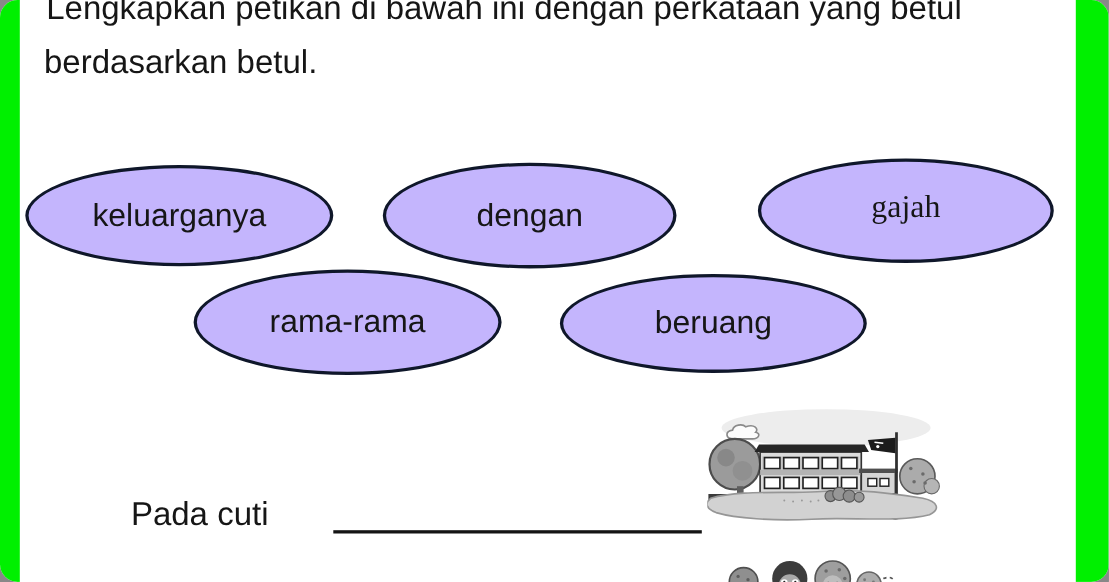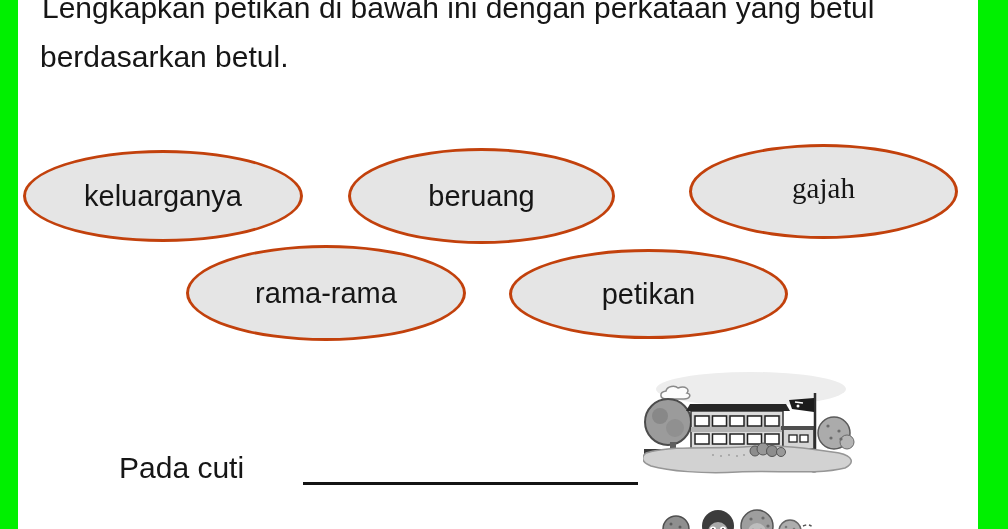--- a/index.html
+++ b/index.html
@@ -1,44 +1,45 @@
 <!DOCTYPE html>
 <html><head>
 <meta charset="utf-8">
 <style>
   html,body { margin:0; padding:0; background:#888; }
   .page {
     position:relative; width:1008px; height:529px;
     background:#fff; overflow:hidden;
     font-family:"Liberation Sans", sans-serif;
     color:#161616;
+    border-radius:16px;
   }
   .side-bar { position:absolute; top:0; bottom:0; }
   .side-bar.left  { left:0; width:18px;  background:#00f000; }
   .side-bar.right { left:978px; width:30px; background:#00f000; }
 
   .instr-line {
     position:absolute; white-space:nowrap;
     font-size:30px; line-height:34px; font-weight:400;
   }
   .instr-line.l1 { left:42px; top:-9px; }
   .instr-line.l2 { left:40px; top:40px; }
 
   .oval {
     position:absolute;
-    border:3px solid #c2410c; border-radius:50%;
+    border:3px solid #0f172a; border-radius:50%;
     display:flex; align-items:center; justify-content:center;
-    background:#e5e5e5; box-sizing:border-box;
+    background:#c4b5fd; box-sizing:border-box;
   }
   .oval span { font-size:29px; white-space:nowrap; }
 
   .oval.o-keluarganya { left:23px;  top:150px; width:280px; height:92px; }
   .oval.o-sekolah     { left:348px; top:148px; width:267px; height:96px; }
   .oval.o-gajah       { left:689px; top:144px; width:269px; height:95px; padding-bottom:6px;font-family:Liberation Serif, serif; }
-  .oval.o-rama        { left:186px; top:245px; width:280px; height:96px; }
+  .oval.o-rama        { left:176px; top:245px; width:280px; height:96px; }
   .oval.o-beruang     { left:509px; top:249px; width:279px; height:90px; }
 
   .passage-text {
     position:absolute; font-size:30px; line-height:34px; white-space:nowrap;
   }
   .passage-text.prefix { left:119px; top:451px; }
   .passage-text.suffix { left:847px; top:451px; }
 
   .fill-blank {
     position:absolute; left:303px; top:454px;
@@ -58,30 +59,30 @@
   <div class="side-bar left"></div>
   <div class="side-bar right"></div>
 
   <div class="instr-line l1">Lengkapkan petikan di bawah ini dengan perkataan yang betul</div>
   <div class="instr-line l2">berdasarkan betul.</div>
 
   <div class="oval o-keluarganya">
     <span>keluarganya</span>
   </div>
   <div class="oval o-sekolah">
-    <span>beruang</span>
+    <span>dengan</span>
   </div>
   <div class="oval o-gajah">
     <span>gajah</span>
   </div>
   <div class="oval o-rama">
     <span>rama-rama</span>
   </div>
   <div class="oval o-beruang">
-    <span>petikan</span>
+    <span>beruang</span>
   </div>
 
   <svg class="school-illus" viewBox="0 0 212 110" aria-hidden="true">
 
     <ellipse cx="108" cy="18" rx="95" ry="17" fill="#ededed"></ellipse>
 
     <path d="M24,28 c-8,0 -8,-7 -1,-8 c1,-5 9,-6 12,-3 c8,-3 12,2 9,5 c5,1 3,6 -3,6 z" fill="#fcfcfc" stroke="#8a8a8a" stroke-width="1.5"></path>
 
     <g>
       <circle cx="25" cy="51" r="23" fill="#9b9b9b" stroke="#4c4c4c" stroke-width="2"></circle>

